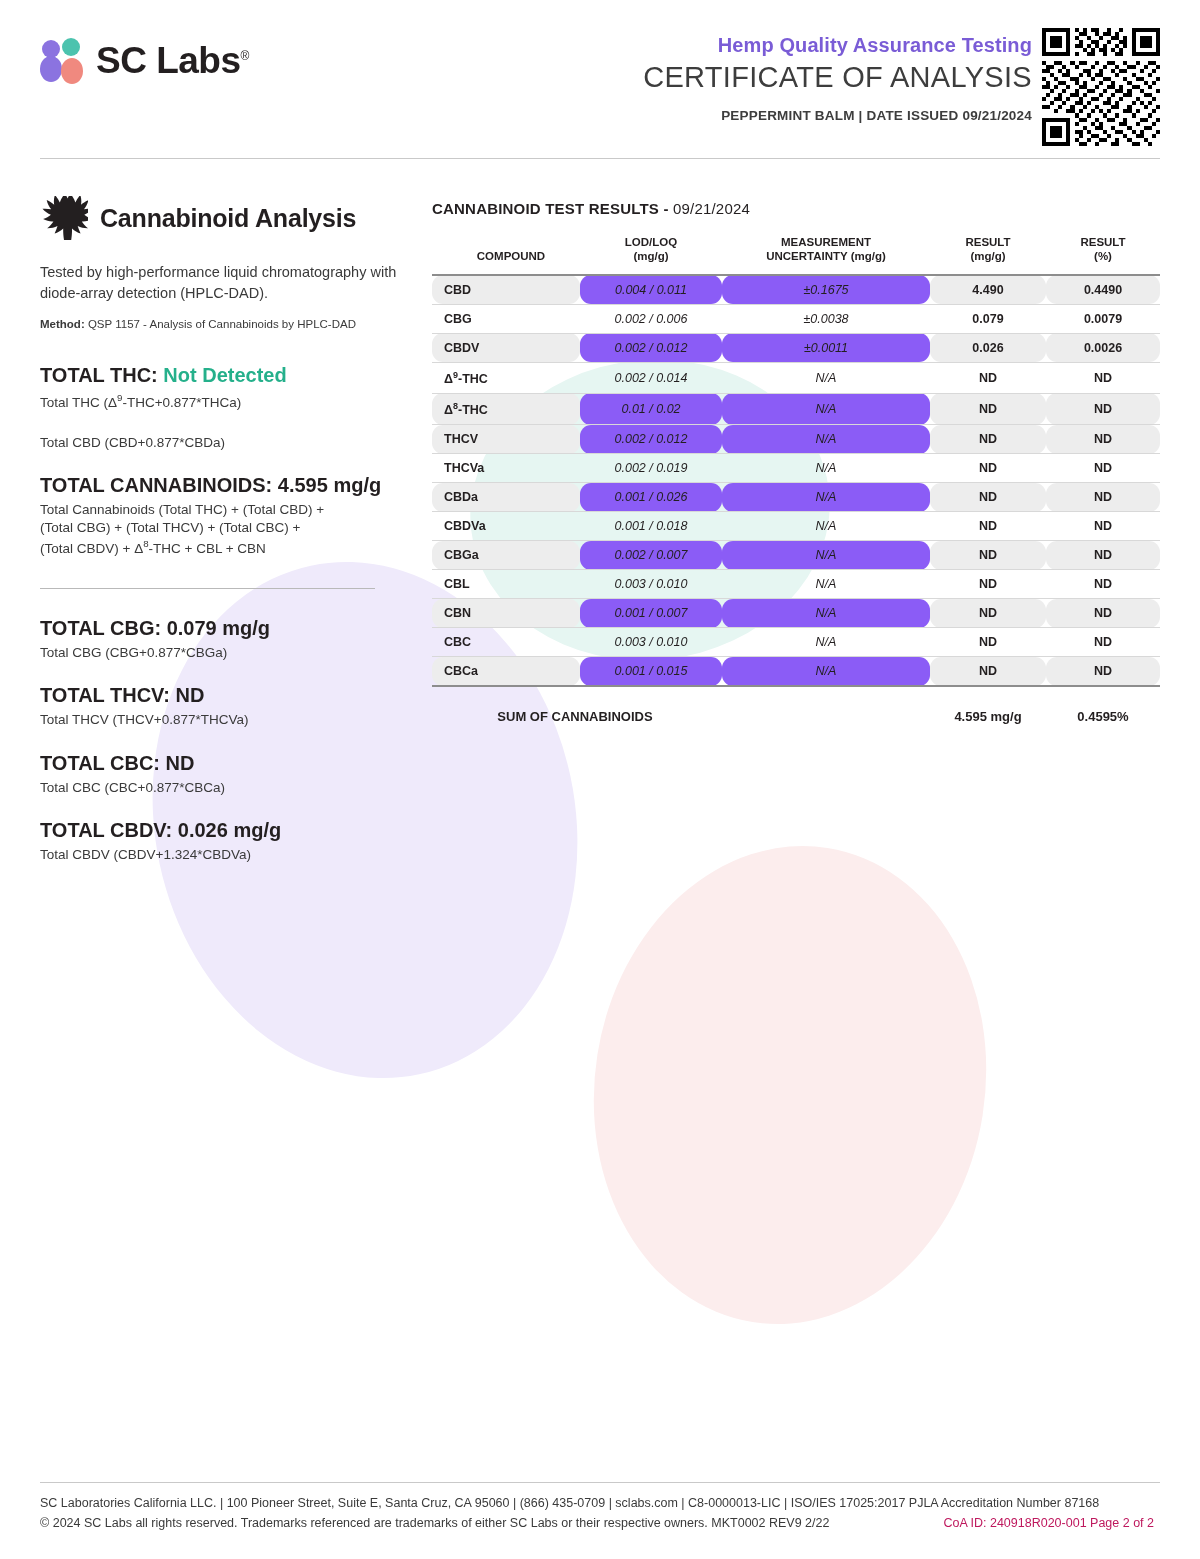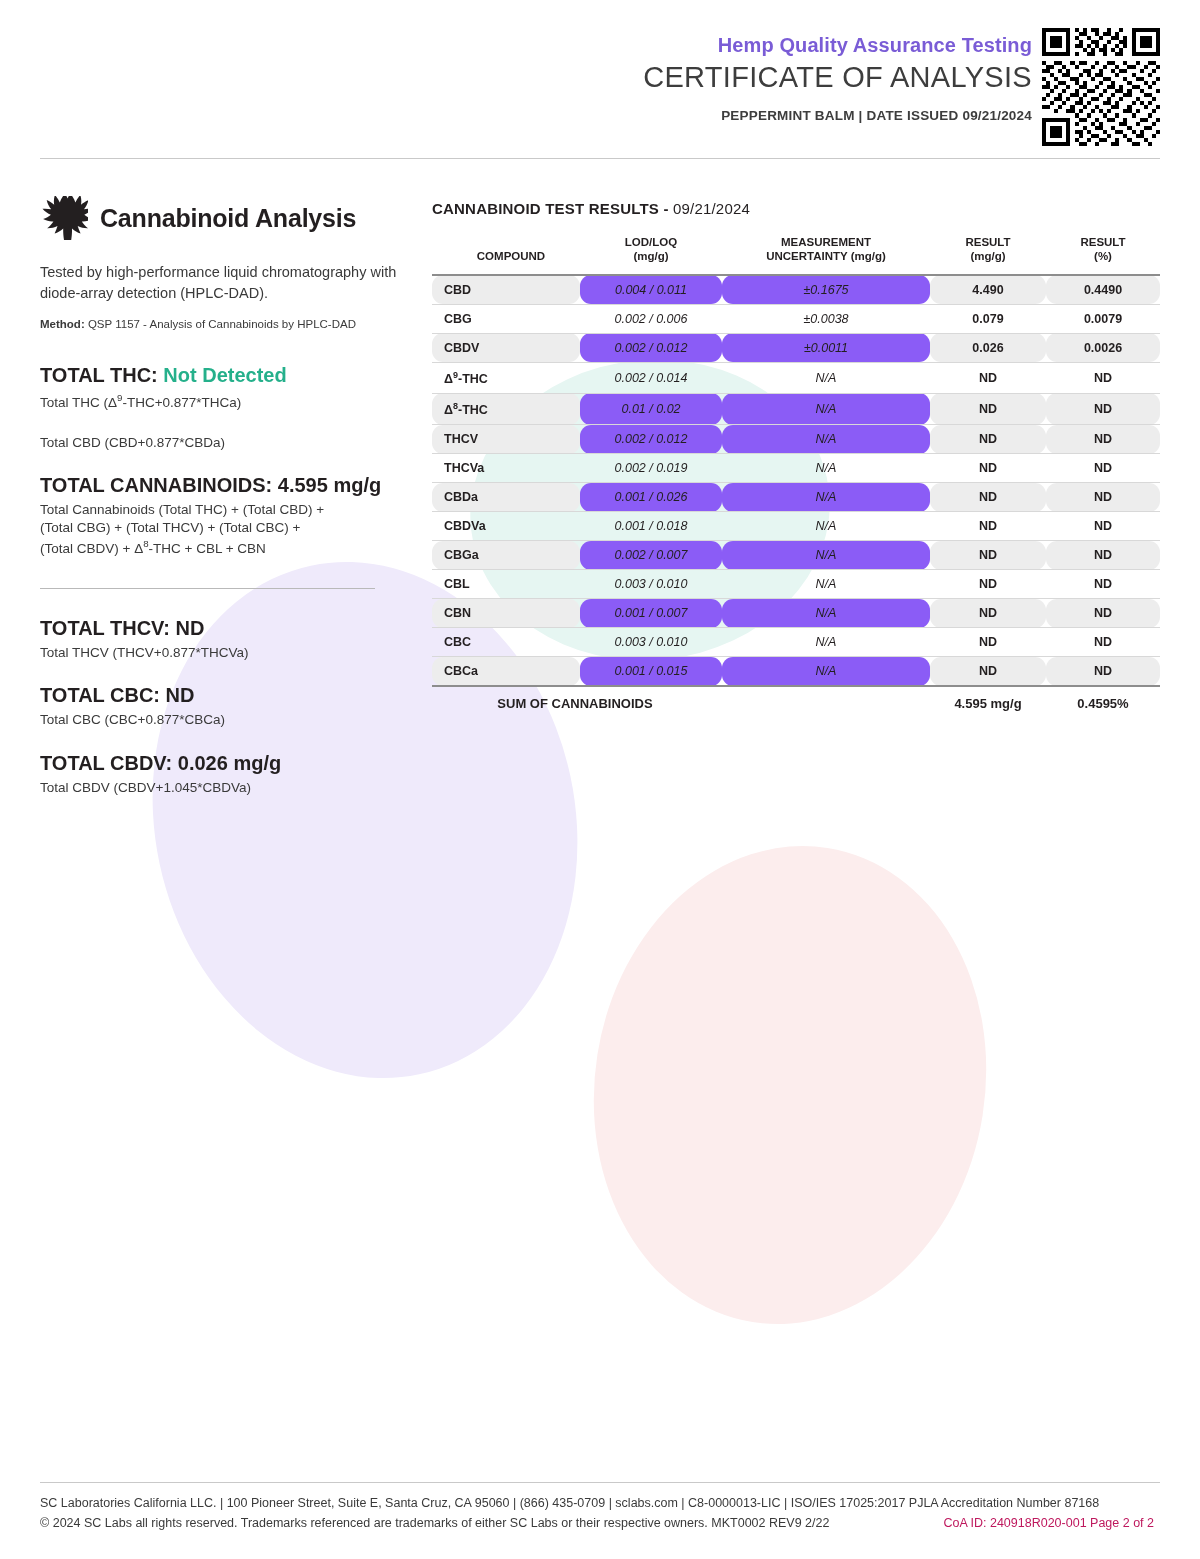--- a/index.html
+++ b/index.html
@@ -245,21 +245,21 @@
     font-weight: bold;
   }
   tr.shade td { background: #ededed; border-radius: 11px; }
   tr.shade td.loq, tr.shade td.unc { background: #8b5cf6; }
   thead tr.head-row th { border-bottom: 2px solid #8d8d8d; }
   tr.sum td {
     border-bottom: none;
     border-top: 2px solid #8d8d8d;
     font-weight: bold;
     font-size: 13px;
-    padding-top: 9px;
+    padding-top: 22px;
     background: transparent;
     margin-top: 36px;
   }
   tr.sum td.sum-label {
     text-align: center;
     padding-left: 0;
   }
   .col-compound { width: 148px; }
   .col-loq      { width: 142px; }
   .col-unc      { width: 208px; }
@@ -296,20 +296,31 @@
 <body>
 
 <div class="blob blob-purple"></div>
 <div class="blob blob-mint"></div>
 <div class="blob blob-pink"></div>
 
 <div class="page">
 
   <div class="header">
 
+    <div class="logo-wrap">
+      <div class="logo-mark">
+        <span class="dot d1"></span>
+        <span class="dot d2"></span>
+        <span class="dot d3"></span>
+        <span class="dot d4"></span>
+      </div>
+      <div class="logo-text">
+        <span class="bold">SC Labs</span><span class="logo-reg">®</span>
+      </div>
+    </div>
 
     <div class="head-right">
       <div class="head-hemp">Hemp Quality Assurance Testing</div>
       <div class="head-coa">CERTIFICATE OF ANALYSIS</div>
       <div class="head-sub">PEPPERMINT BALM  |  DATE ISSUED 09/21/2024</div>
     </div>
 
     <svg class="qr" viewBox="0 0 29 29" shape-rendering="crispEdges">
       <rect width="29" height="29" fill="#ffffff"></rect>
       <g fill="#000000">
@@ -556,30 +567,34 @@
         <div class="tot-block">
           <div class="tot-head">TOTAL CANNABINOIDS: 4.595 mg/g</div>
           <div class="tot-sub">Total Cannabinoids (Total THC) + (Total CBD) +<br>(Total CBG) + (Total THCV) + (Total CBC) +<br>(Total CBDV) + Δ<sup>8</sup>-THC + CBL + CBN</div>
         </div>
       </div>
 
     <div class="divider-short"></div>
 
     <div id="totals-secondary">
         <div class="tot-block">
+          <div class="tot-head">TOTAL CBG: 0.079 mg/g</div>
+          <div class="tot-sub">Total CBG (CBG+0.877*CBGa)</div>
+        </div>
+        <div class="tot-block">
           <div class="tot-head">TOTAL THCV: ND</div>
           <div class="tot-sub">Total THCV (THCV+0.877*THCVa)</div>
         </div>
         <div class="tot-block">
           <div class="tot-head">TOTAL CBC: ND</div>
           <div class="tot-sub">Total CBC (CBC+0.877*CBCa)</div>
         </div>
         <div class="tot-block">
           <div class="tot-head">TOTAL CBDV: 0.026 mg/g</div>
-          <div class="tot-sub">Total CBDV (CBDV+1.045*CBDVa)</div>
+          <div class="tot-sub">Total CBDV (CBDV+1.324*CBDVa)</div>
         </div>
       </div>
   </div>
 
   <div class="table-area">
     <div class="table-title">
       <span>CANNABINOID TEST RESULTS -</span><span class="date"> 09/21/2024</span>
     </div>
 
     <table class="results">

